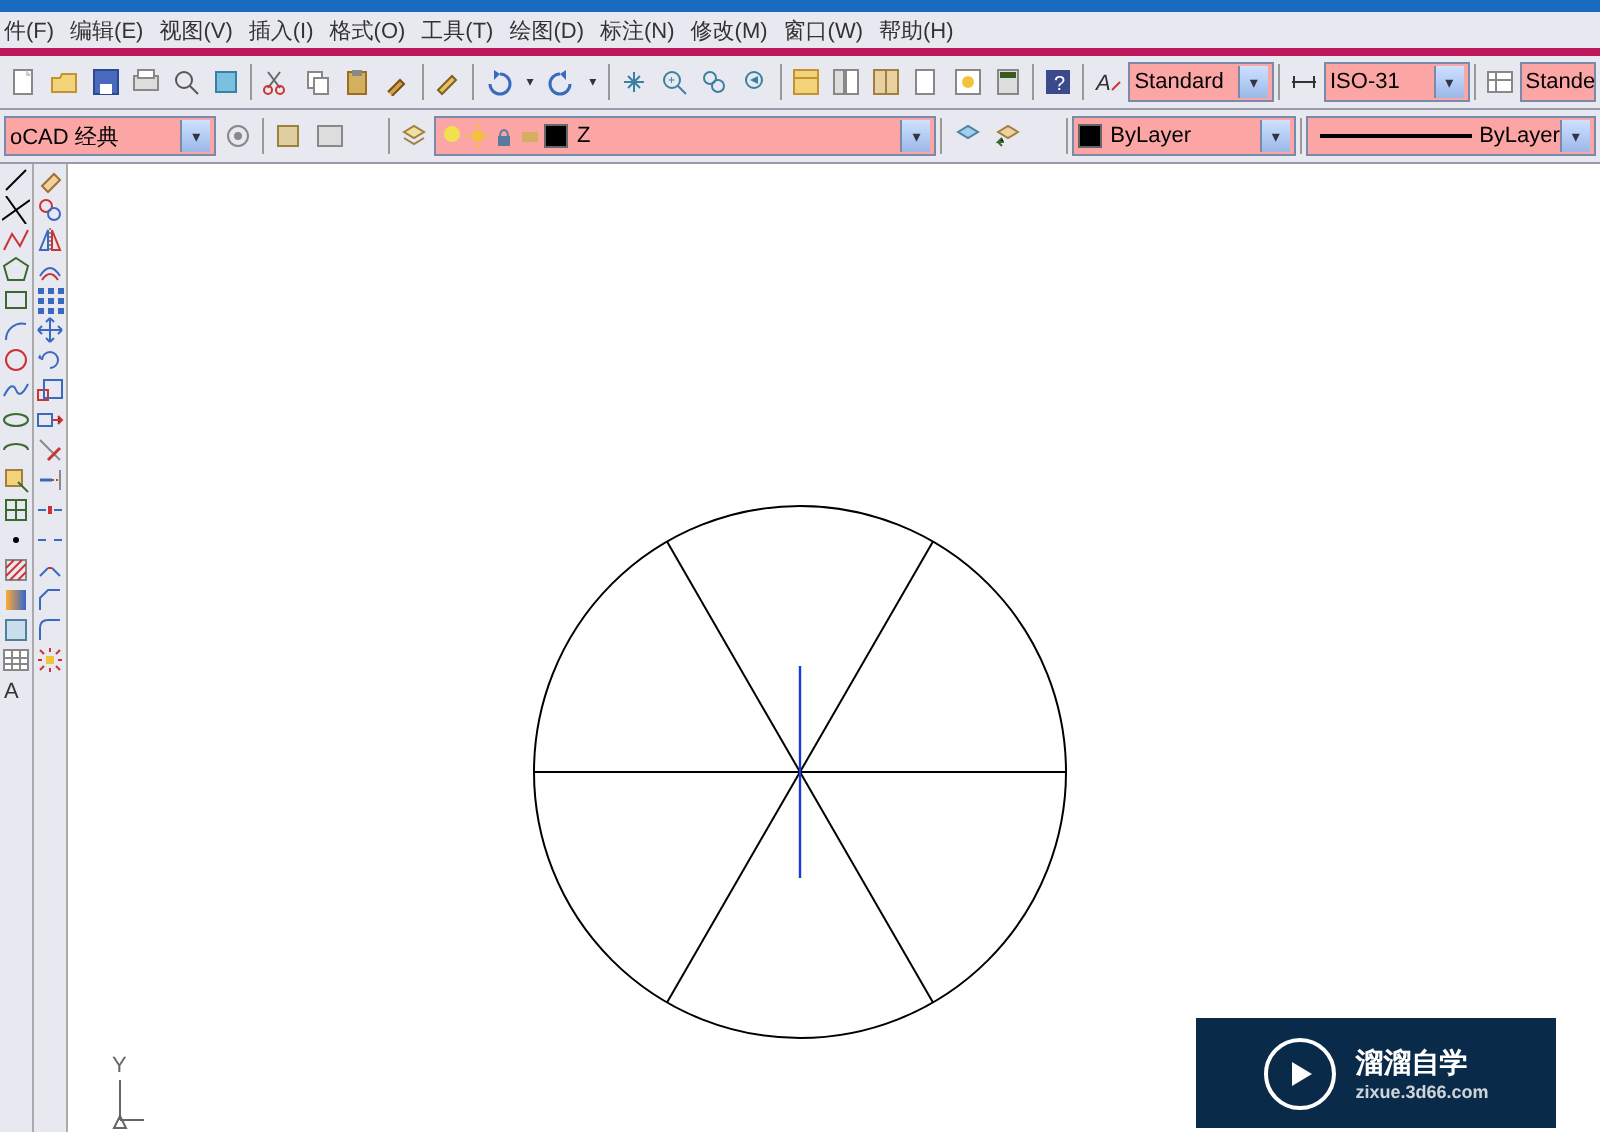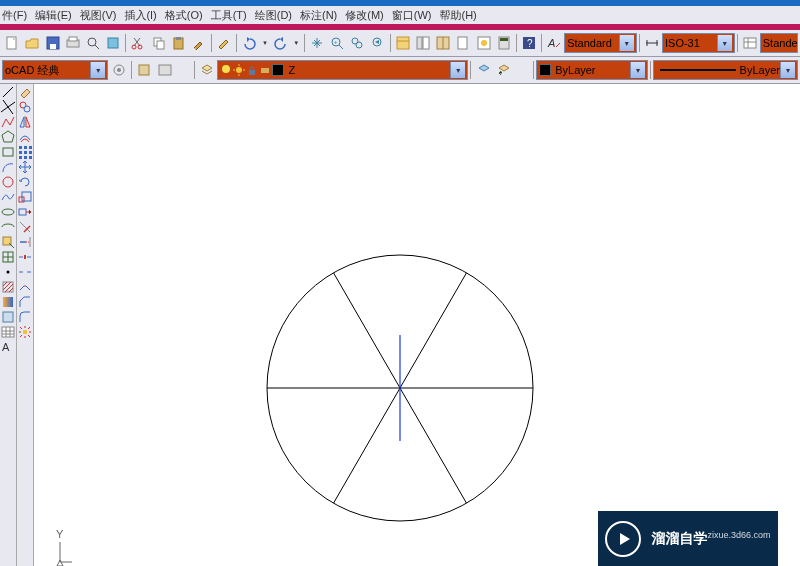--- a/index.html
+++ b/index.html
@@ -1,35 +1,35 @@
 <!DOCTYPE html>
 <html><head>
 <meta charset="utf-8">
 <style>
 html,body{margin:0;padding:0;width:800px;height:566px;overflow:hidden;font-family:"Microsoft YaHei",SimSun,Arial,sans-serif;font-size:11px;background:#fff}
 .titlebar{height:6px;background:#1a6ac2}
-.menubar{height:18px;background:#e8e8f0;border-bottom:6px solid #be185d;display:flex;align-items:center;padding-left:2px;color:#333}
+.menubar{height:18px;background:#e8e8f0;border-bottom:4px solid #be185d;display:flex;align-items:center;padding-left:2px;color:#333}
 .menubar span{margin-right:8px;cursor:default}
 .toolbar{height:24px;background:#e8e8f0;border-bottom:1px solid #9a9aaa;display:flex;align-items:center;padding:1px 2px;gap:0}
 .tbtn{width:18px;height:18px;margin:0 1px;border:1px solid transparent;display:inline-flex;align-items:center;justify-content:center;cursor:pointer}
 .sep{width:1px;height:18px;background:#999;margin:0 2px}
-.select{height:18px;border:1px solid #7a8aaa;background:#c2410c;font-size:11px;display:flex;align-items:center;padding:0 2px}
+.select{height:18px;border:1px solid #7a8aaa;background:#fca5a5;font-size:11px;display:flex;align-items:center;padding:0 2px}
 .select .dd{margin-left:auto;width:14px;height:16px;background:linear-gradient(#cfe0ff,#9bb8e8);border-left:1px solid #7a8aaa;display:flex;align-items:center;justify-content:center;font-size:8px;color:#334}
 .layer-sw{display:flex;align-items:center;gap:1px}
 .layer-sw span{width:12px;height:12px;display:inline-block}
 .content{display:flex;height:calc(566px - 6px - 18px - 25px - 25px);position:relative}
 .ltool{width:16px;background:#e8e8f0;border-right:1px solid #aaa;display:flex;flex-direction:column;align-items:center;padding-top:1px;gap:1px}
 .ltool .ic{width:14px;height:14px;cursor:pointer}
 .canvas{flex:1;background:#fff;position:relative}
 .ucs{position:absolute;left:12px;bottom:8px;width:30px;height:40px}
 .watermark{position:absolute;right:22px;bottom:10px;width:180px;height:55px;background:#0a2a4a;color:#fff;display:flex;align-items:center;justify-content:center;gap:10px}
 .watermark .play{width:32px;height:32px;border:2px solid #fff;border-radius:50%;display:flex;align-items:center;justify-content:center}
 .watermark .play::after{content:"";border-left:10px solid #fff;border-top:6px solid transparent;border-bottom:6px solid transparent;margin-left:3px}
-.watermark .txt{display:flex;flex-direction:row;font-size:14px;font-weight:bold}
-.watermark .sub{font-size:9px;font-weight:normal;opacity:.8}
+.watermark .txt{display:flex;flex-direction:column;font-size:14px;font-weight:bold}
+.watermark .sub{font-size:9px;font-weight:bold;opacity:.8}
 svg{display:block}
 .layer-line{height:2px;background:#000;flex:1;margin:0 4px}
 </style>
 </head>
 <body>
 
 <div class="titlebar"></div>
 
 <div class="menubar">
   <span>件(F)</span>

